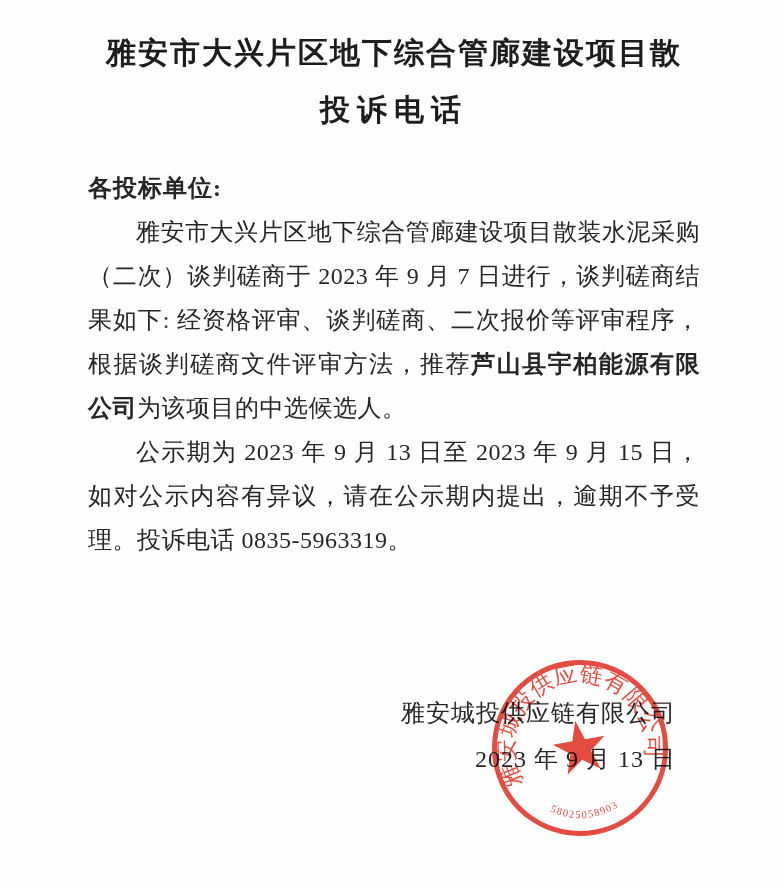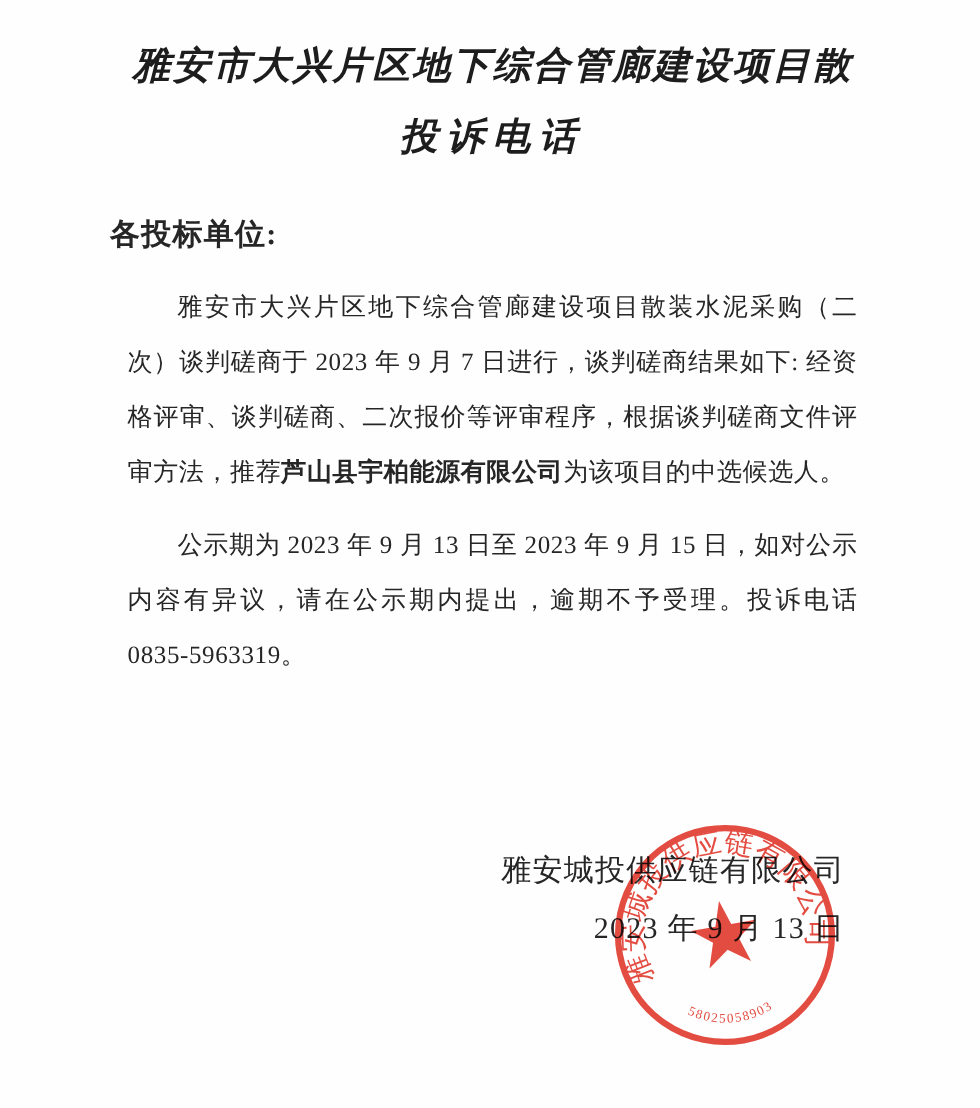--- a/index.html
+++ b/index.html
@@ -20,35 +20,34 @@
     padding: 24px 84px 0 88px;
   }
   .title {
     text-align: center;
     font-family: "Liberation Sans", "DejaVu Sans", sans-serif;
     font-weight: 700;
     font-size: 30px;
     line-height: 57px;
     color: #1d1d1d;
     letter-spacing: 2px;
-    font-style: italic;
   }
   .title .line3 {
     letter-spacing: 7px;
   }
   .salutation {
     margin-top: 28px;
     font-size: 24px;
     line-height: 44px;
     letter-spacing: 1px;
     font-weight: bold;
   }
   .para {
-    margin: 14px;
-    font-size: 20px;
+    margin: 0;
+    font-size: 24px;
     line-height: 44px;
     text-align: justify;
     text-indent: 2em;
     letter-spacing: 0.5px;
   }
   .company-bold {
     font-family: "Liberation Sans", "DejaVu Sans", sans-serif;
     font-weight: 700;
     letter-spacing: 0.5px;
   }

